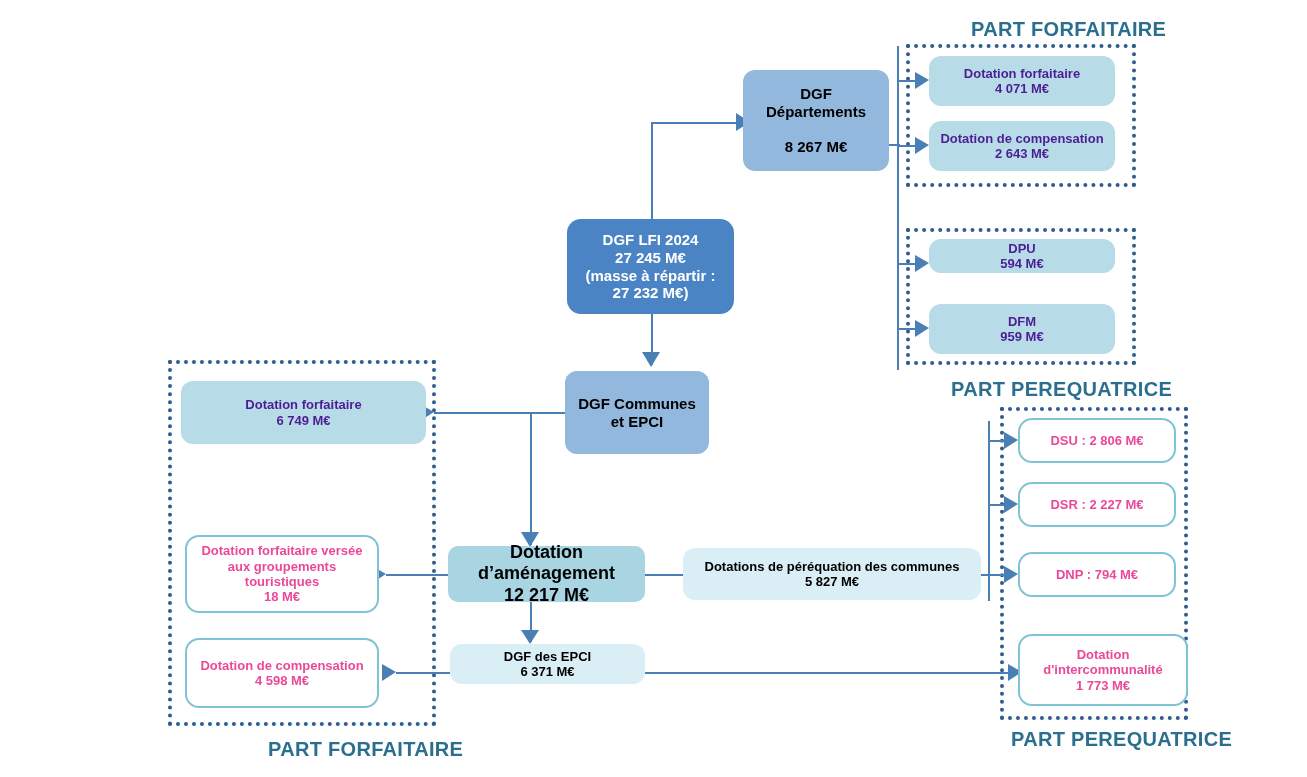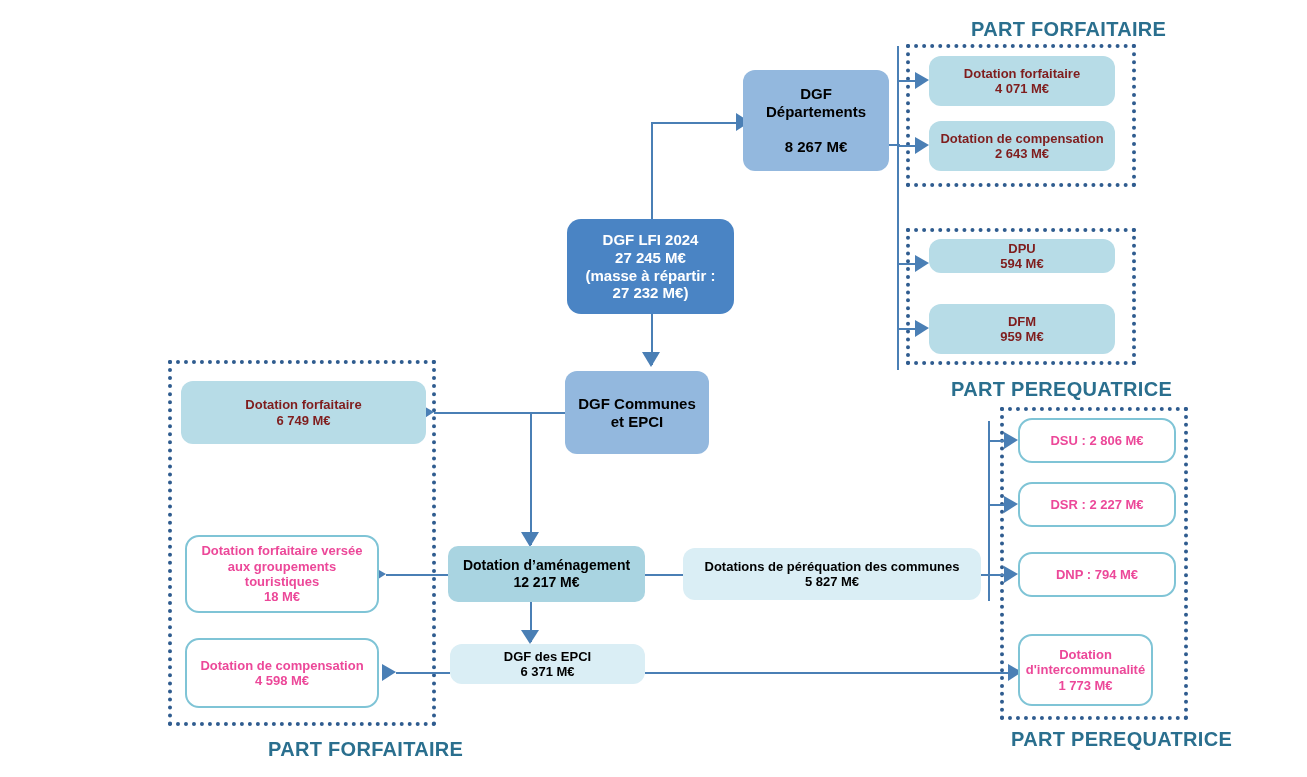--- a/index.html
+++ b/index.html
@@ -34,30 +34,30 @@
   .node.midblue {
     background:#93b8de;
     color:#000000;
     font-weight:bold;
     font-size:15px;
     border-radius:12px;
   }
   
   .node.cyan {
     background:#b7dce7;
-    color:#7f1d1d;
+    color:#4c1d95;
     font-weight:bold;
     font-size:13px;
     border-radius:12px;
   }
   .node.cyan-mid {
     background:#a9d4e1;
     color:#000000;
     font-weight:bold;
-    font-size:14px;
+    font-size:18px;
     border-radius:10px;
   }
   .node.cyan-pale {
     background:#daeef5;
     color:#000000;
     font-weight:bold;
     font-size:13px;
     border-radius:12px;
   }
   
@@ -249,19 +249,19 @@
   </div>
 
   <div class="node outlined" style="left:1018px; top:482px; width:158px; height:45px;">
     <span>DSR : 2 227 M€</span>
   </div>
 
   <div class="node outlined" style="left:1018px; top:552px; width:158px; height:45px;">
     <span>DNP : 794 M€</span>
   </div>
 
-  <div class="node outlined" style="left:1018px; top:634px; width:135px; height:72px;">
+  <div class="node outlined" style="left:1018px; top:634px; width:170px; height:72px;">
     <span>Dotation
 d'intercommunalité
 1 773 M€</span>
   </div>
 
 </div>
 
 </body></html>

